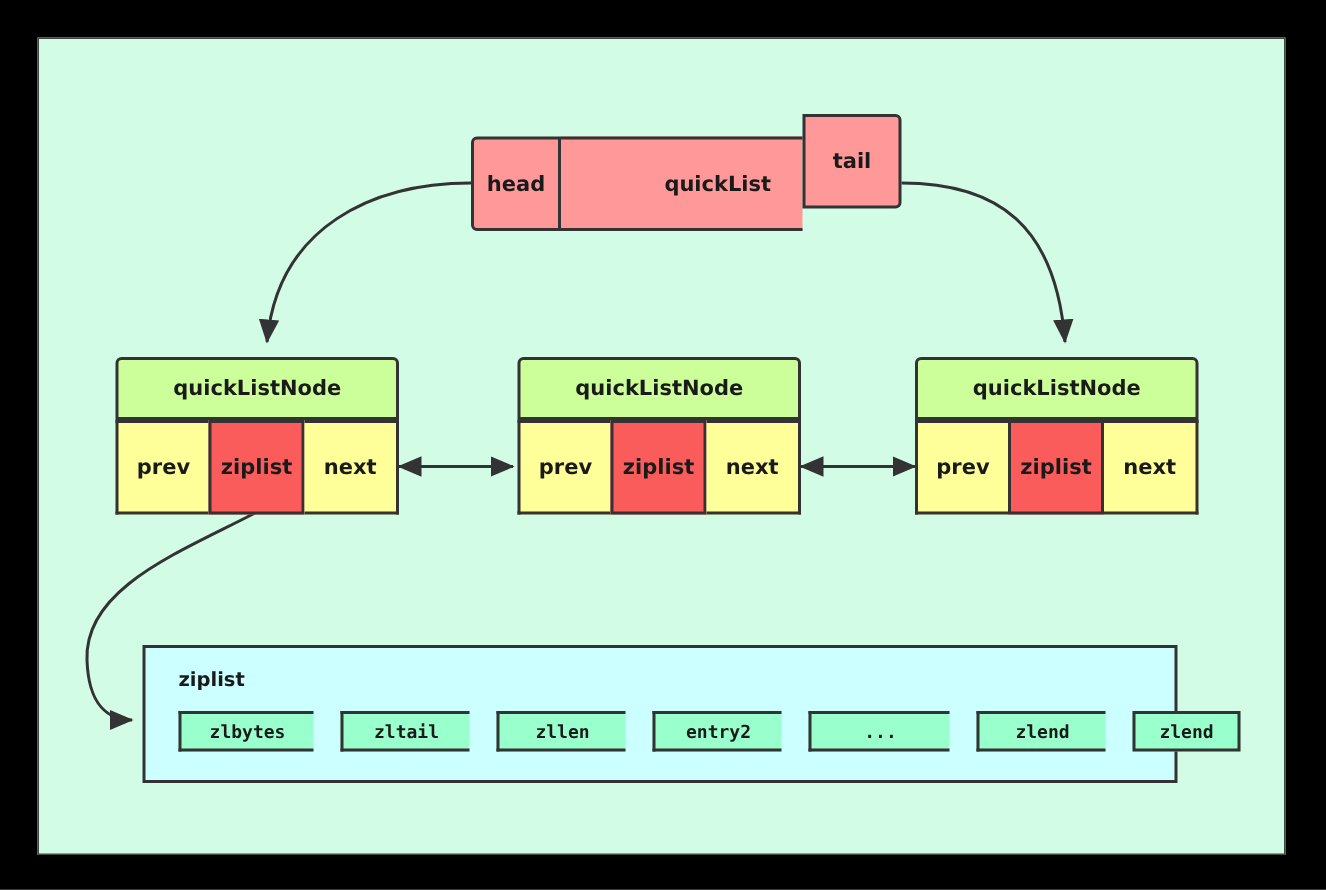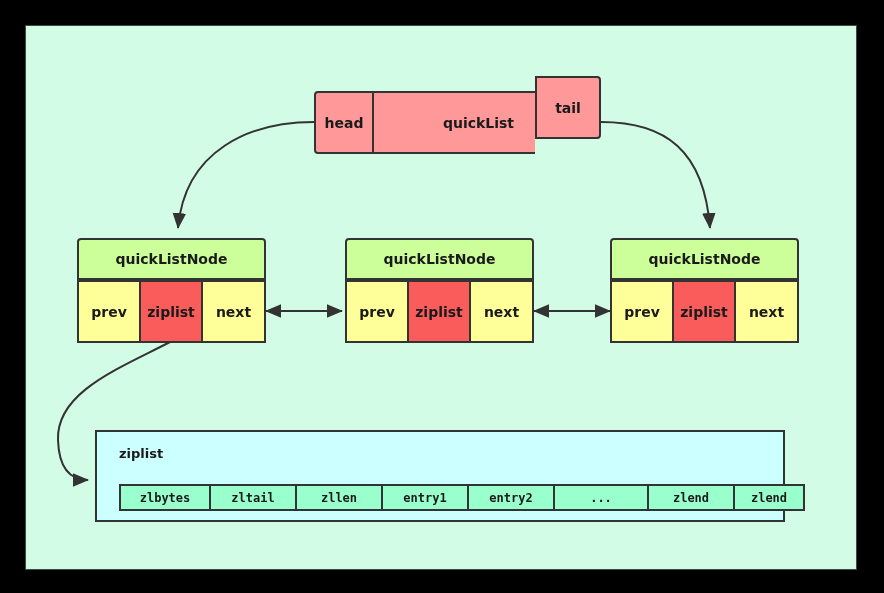--- a/index.html
+++ b/index.html
@@ -84,22 +84,23 @@
     left: 22px;
     top: 14px;
     font-size: 13px;
     font-weight: bold;
     color: #1a1a1a;
     font-family: "DejaVu Sans", sans-serif;
   }
   #ziplist-cells {
     position: absolute;
     left: 22px;
-    top: 52px;
+    top: 42px;
     display: flex;
+    gap: 18px;
   }
   .zl-cell {
     box-sizing: border-box;
     height: 27px;
     background: #99ffcc;
     border: 2px solid #333333;
     border-right: none;
     display: flex;
     align-items: center;
     justify-content: center;
@@ -199,23 +200,20 @@
         <div class="zl-cell" style="width: 90px;">
           <span>zlbytes</span>
         </div>
         <div class="zl-cell" style="width: 86px;">
           <span>zltail</span>
         </div>
         <div class="zl-cell" style="width: 86px;">
           <span>zllen</span>
         </div>
         <div class="zl-cell" style="width: 86px;">
-          <span>entry1</span>
-        </div>
-        <div class="zl-cell" style="width: 86px;">
           <span>entry2</span>
         </div>
         <div class="zl-cell" style="width: 94px;">
           <span>...</span>
         </div>
         <div class="zl-cell" style="width: 86px;">
           <span>zlend</span>
         </div>
         <div class="zl-cell" style="width: 72px; justify-content: center;">
           <span>zlend</span>

